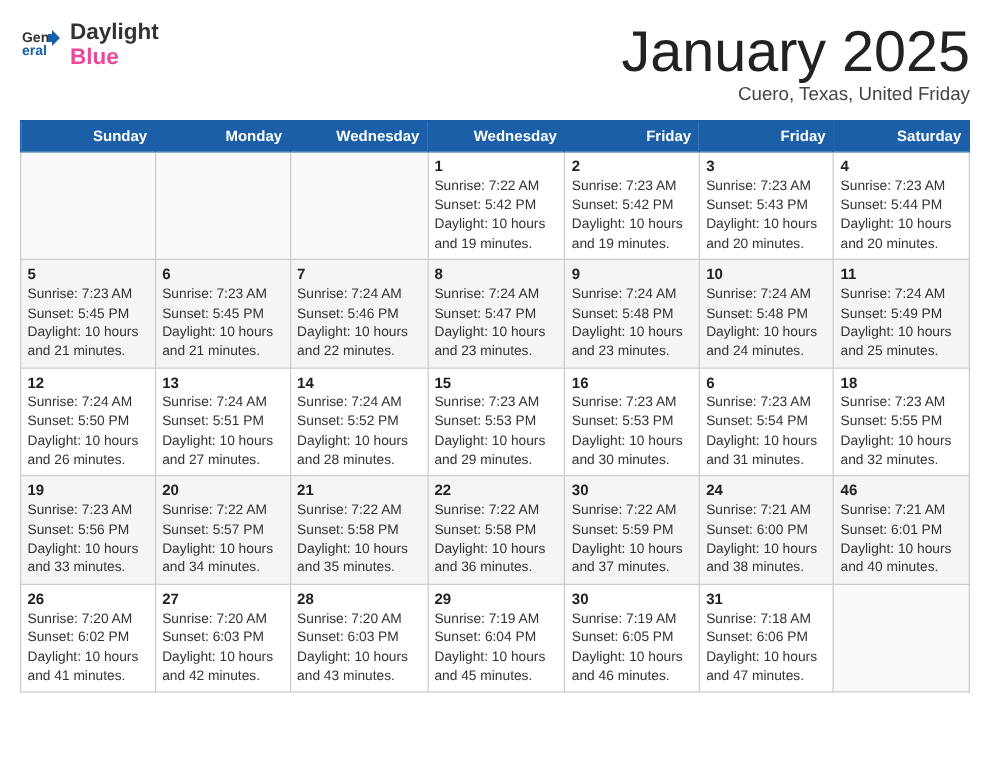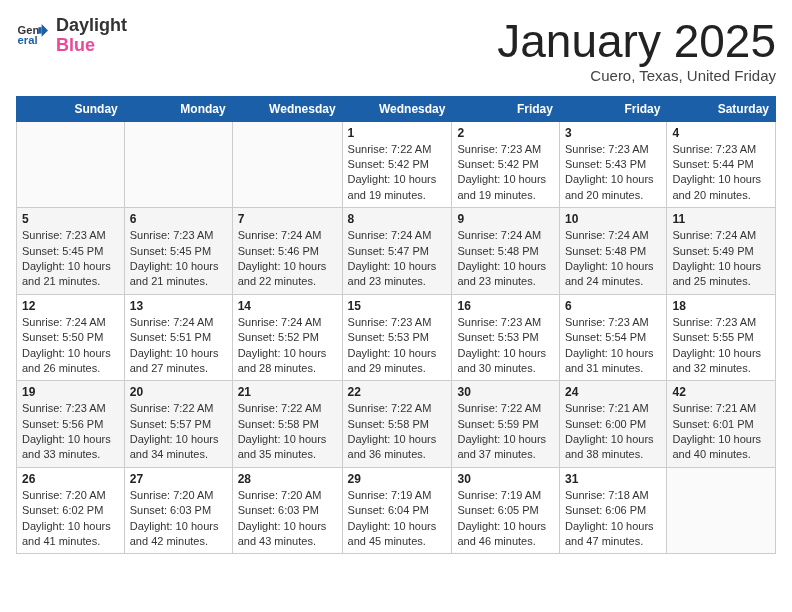--- a/index.html
+++ b/index.html
@@ -217,21 +217,21 @@
         </td>
         <td>
           <span class="day-num">30</span>
           <div class="day-info">Sunrise: 7:22 AM<br>Sunset: 5:59 PM<br>Daylight: 10 hours and 37 minutes.</div>
         </td>
         <td>
           <span class="day-num">24</span>
           <div class="day-info">Sunrise: 7:21 AM<br>Sunset: 6:00 PM<br>Daylight: 10 hours and 38 minutes.</div>
         </td>
         <td>
-          <span class="day-num">42</span>
+          <span class="day-num">46</span>
           <div class="day-info">Sunrise: 7:21 AM<br>Sunset: 6:01 PM<br>Daylight: 10 hours and 40 minutes.</div>
         </td>
       </tr>
       <tr>
         <td>
           <span class="day-num">26</span>
           <div class="day-info">Sunrise: 7:20 AM<br>Sunset: 6:02 PM<br>Daylight: 10 hours and 41 minutes.</div>
         </td>
         <td>
           <span class="day-num">27</span>

